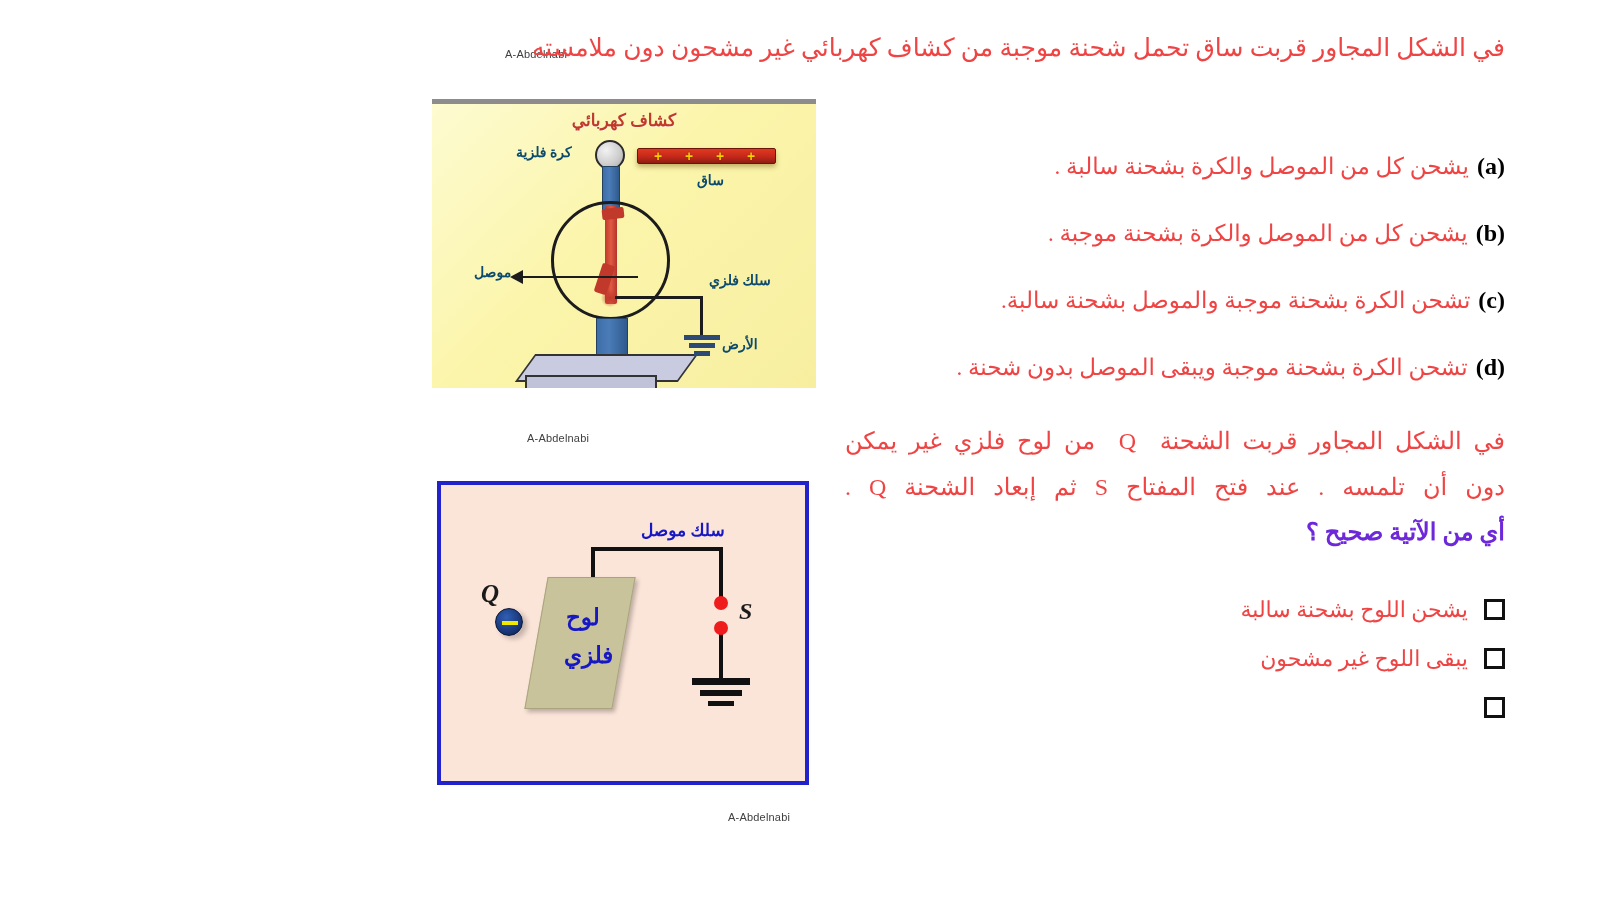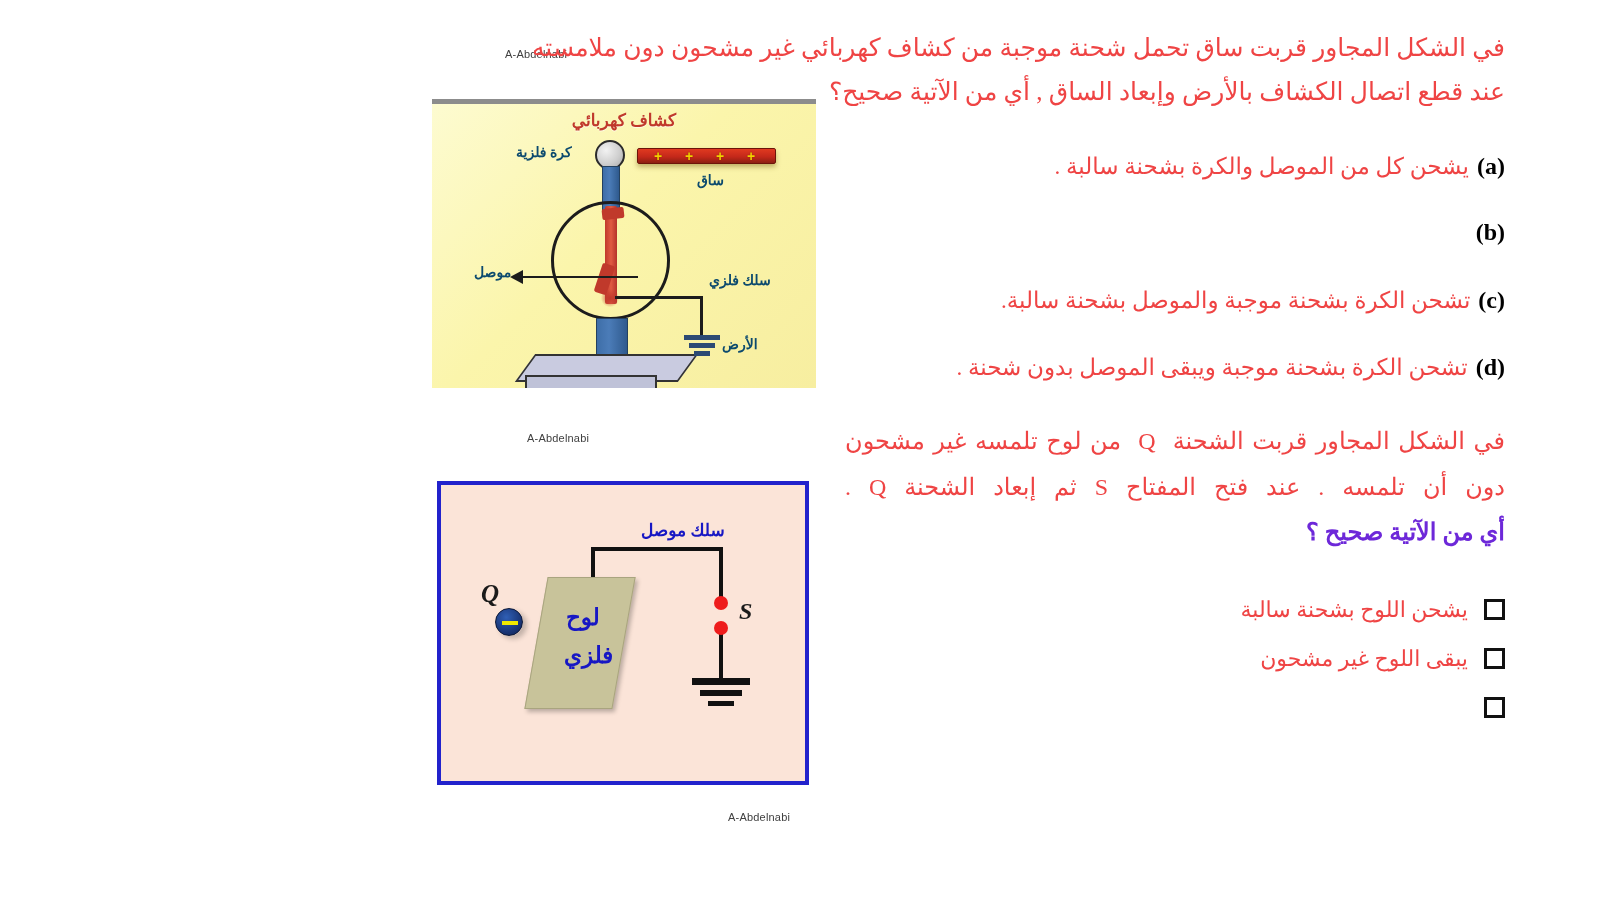--- a/index.html
+++ b/index.html
@@ -340,43 +340,43 @@
 <body>
 
 <div class="page">
 
   <div class="watermark" id="wm-1">A-Abdelnabi</div>
   <div class="watermark" id="wm-2">A-Abdelnabi</div>
   <div class="watermark" id="wm-3">A-Abdelnabi</div>
 
   <div id="q1-block">
     <div class="ar qline" id="q1-line1">في الشكل المجاور قربت ساق تحمل شحنة موجبة من كشاف كهربائي غير مشحون دون ملامسته</div>
-    <div class="ar qline" id="q1-line2">عند قطع اتصال الكشاف بالأرض وإبعاد الساق , أي من الآتية صحيح؟</div>
   </div>
 
   <div id="q1-options">
     <div class="opt-row">
       <span class="opt-letter">(a)</span>
       <span class="ar opt-text">يشحن كل من الموصل والكرة بشحنة سالبة .</span>
     </div>
     <div class="opt-row">
       <span class="opt-letter">(b)</span>
+      <span class="ar opt-text">يشحن كل من الموصل والكرة بشحنة موجبة .</span>
     </div>
     <div class="opt-row">
       <span class="opt-letter">(c)</span>
       <span class="ar opt-text">تشحن الكرة بشحنة موجبة والموصل بشحنة سالبة.</span>
     </div>
     <div class="opt-row">
       <span class="opt-letter">(d)</span>
       <span class="ar opt-text">تشحن الكرة بشحنة موجبة ويبقى الموصل بدون شحنة .</span>
     </div>
   </div>
 
   <div id="q2-block">
-    <div class="ar qline"><span>في الشكل المجاور قربت الشحنة</span>&nbsp;&nbsp;<span class="latin">Q</span>&nbsp;&nbsp;<span>من لوح تلمسه غير مشحون</span></div>
+    <div class="ar qline"><span>في الشكل المجاور قربت الشحنة</span>&nbsp;&nbsp;<span class="latin">Q</span>&nbsp;&nbsp;<span>من لوح فلزي غير يمكن</span></div>
     <div class="ar qline"><span>دون أن تلمسه . عند فتح المفتاح</span>&nbsp;<span class="latin">S</span>&nbsp;<span>ثم إبعاد الشحنة</span>&nbsp;<span class="latin">Q</span>&nbsp;<span>.</span></div>
   </div>
   <div class="ar" id="q2-ask">أي من الآتية صحيح ؟</div>
 
   <div id="q2-options">
     <div class="chk-row">
       <span class="checkbox"></span>
       <span class="ar chk-text">يشحن اللوح بشحنة سالبة</span>
     </div>
     <div class="chk-row">

